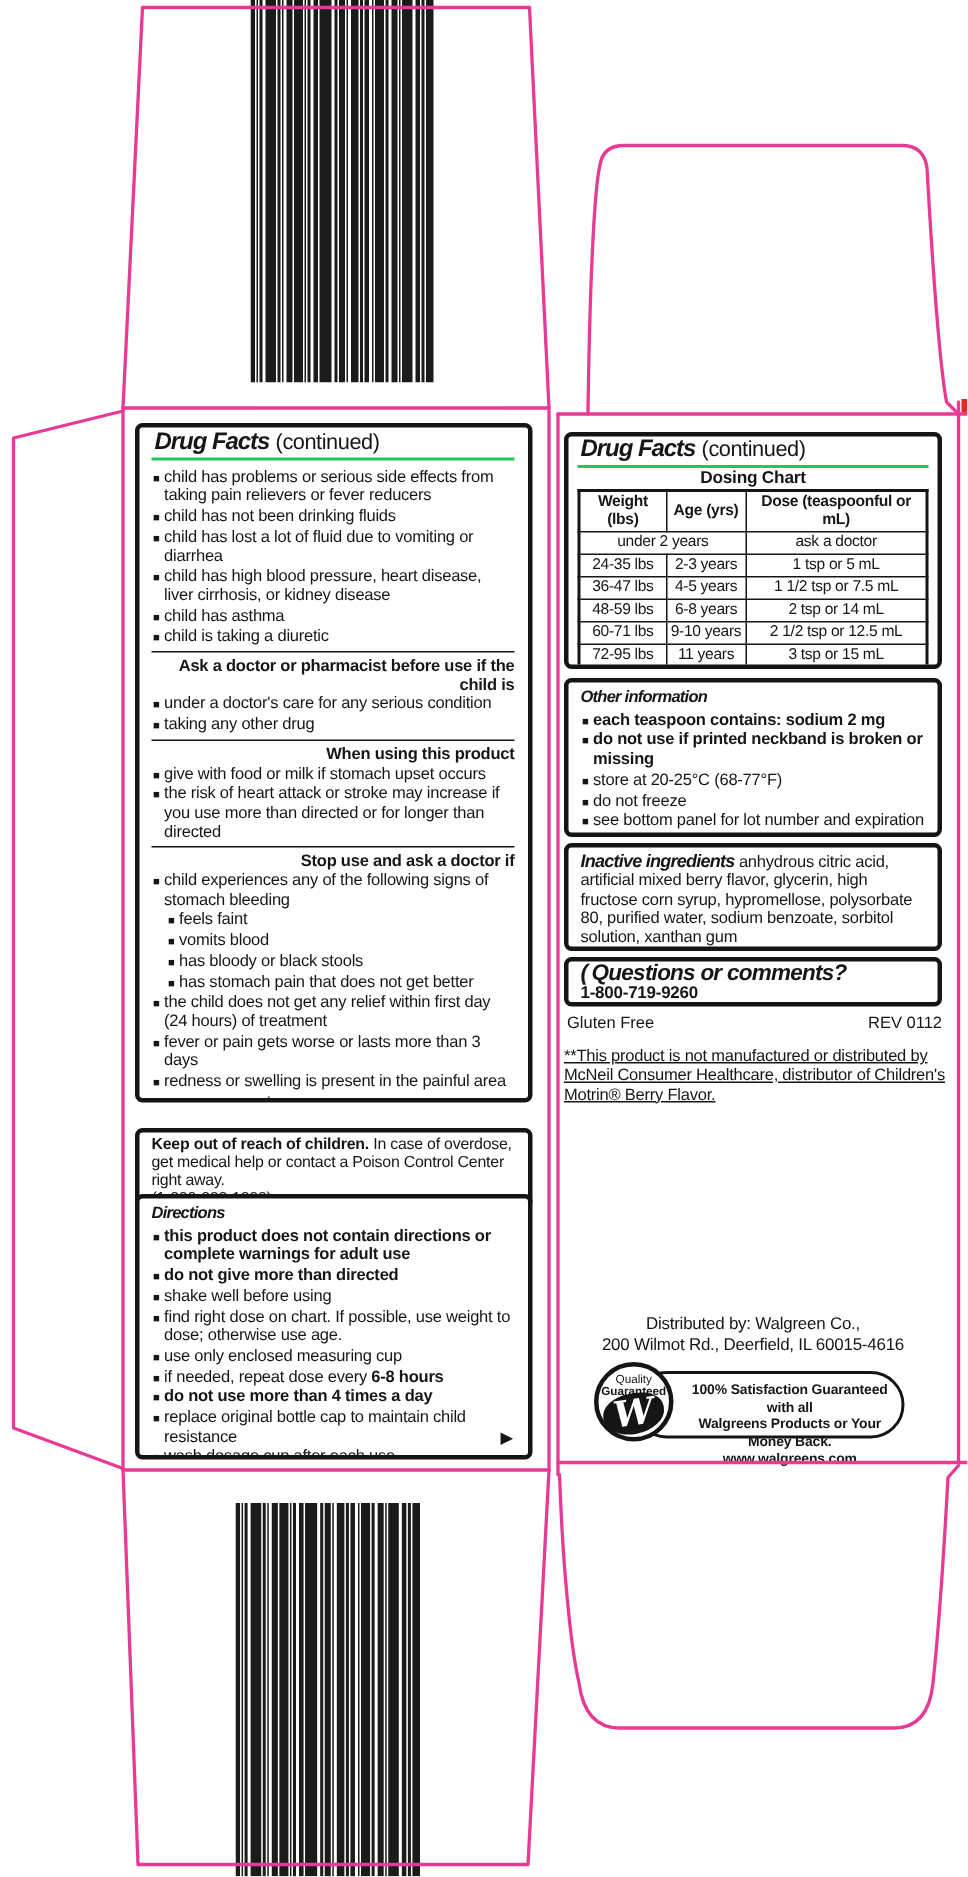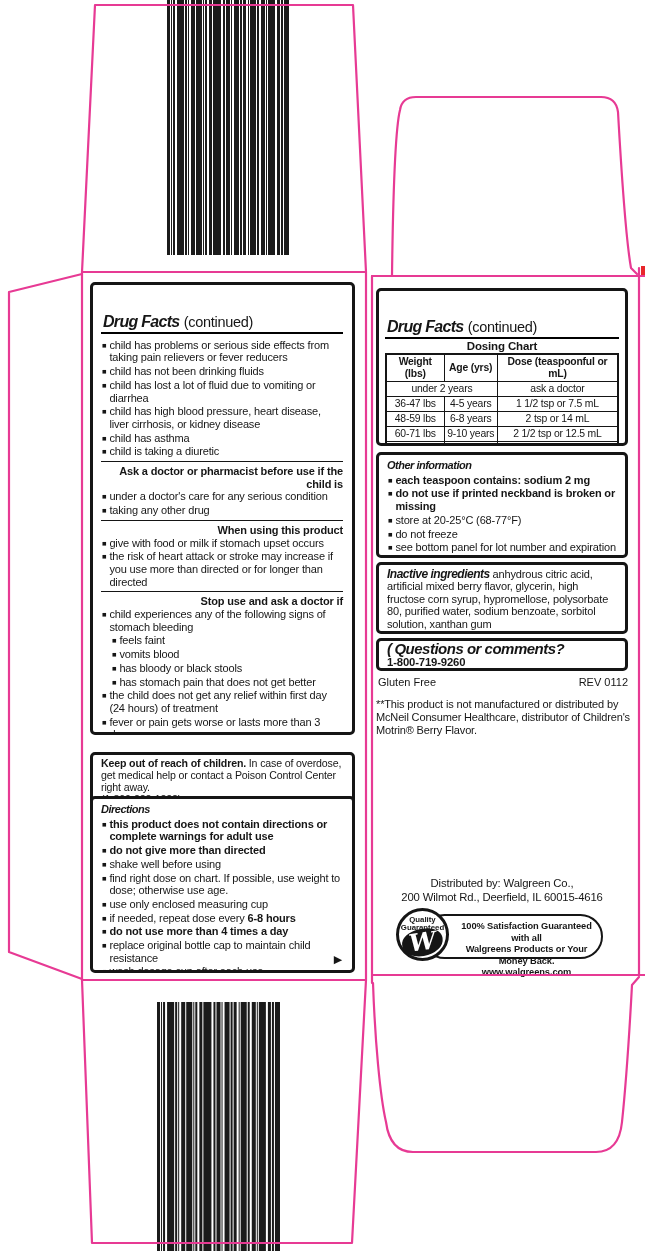--- a/index.html
+++ b/index.html
@@ -6,22 +6,22 @@
   body{width:645px;height:1251px;position:relative;overflow:hidden;
        font-family:"Liberation Sans",sans-serif;color:#161616;}
   .abs{position:absolute;}
   
   #dieline{position:absolute;left:0;top:0;z-index:3;pointer-events:none;}
   .bc{position:absolute;z-index:1;}
   
   .lbox{position:absolute;z-index:2;box-sizing:border-box;background:#fff;
         border:3.5px solid #151515;border-radius:5px;padding:3px 9px 4px 8px;
         font-size:11px;line-height:12.7px;letter-spacing:-0.15px;overflow:hidden;}
-  .df-title{font-size:16px;letter-spacing:-0.3px;border-bottom:2px solid #000000;
-            padding:1px 0 3px 2px;margin-bottom:3px;margin-top:27px;}
+  .df-title{font-size:16px;letter-spacing:-0.3px;border-bottom:2px solid #22c55e;
+            padding:1px 0 3px 2px;margin-bottom:3px;}
   .df-title .tb{font-style:italic;font-weight:bold;letter-spacing:-0.7px;}
   .df-title .tr{font-size:14.5px;}
   .sec{padding-top:2px;}
   .sec + .sec{border-top:1.5px solid #151515;margin-top:3px;padding-top:3px;}
   .sec-h{font-weight:bold;text-align:right;}
   .bul{display:flex;gap:3px;margin:0 0 1px 1px;}
   .bul.sub{margin-left:11px;}
   .sq{flex:none;font-size:7.5px;line-height:11px;margin-top:1px;}
   .b{font-weight:bold;}
   .ih{font-style:italic;font-weight:bold;font-size:12px;letter-spacing:-0.5px;}
@@ -40,21 +40,21 @@
   .para{font-size:11px;line-height:12.8px;letter-spacing:-0.15px;}
   .center{text-align:center;}
   
   #wlogo{position:absolute;z-index:2;}
   #wlogo .pill{position:absolute;left:26px;top:6px;width:181px;height:45px;
       border:2.5px solid #151515;border-radius:23px;box-sizing:border-box;
       padding:5px 6px 0 34px;text-align:center;font-size:9.3px;font-weight:bold;
       line-height:11.6px;letter-spacing:-0.1px;}
   #wlogo .circ{position:absolute;left:0;top:0;width:53px;height:53px;background:#fff;
       border:3px solid #151515;border-radius:50%;box-sizing:border-box;text-align:center;z-index:2;}
-  #wlogo .q1{font-size:7.8px;font-weight:bold;margin-top:5px;line-height:8px;}
+  #wlogo .q1{font-size:7.8px;font-weight:normal;margin-top:5px;line-height:8px;}
   #wlogo .q2{font-size:7.8px;font-weight:bold;line-height:8px;}
   #wlogo .blob{position:absolute;left:3px;bottom:2px;width:41px;height:27px;background:#151515;
       border-radius:50% 45% 55% 50%;transform:rotate(-10deg);}
   #wlogo .wchar{color:#fff;font-family:"DejaVu Serif",serif;font-style:italic;font-weight:bold;
       font-size:24px;line-height:26px;display:block;transform:rotate(2deg);}
 </style>
 </head>
 <body>
 
 <svg id="bc-top" class="bc" style="left:167px;top:0;width:123px;height:255px" viewBox="0 0 123 100" preserveAspectRatio="none">
@@ -305,20 +305,25 @@
         <th style="width:23%">Age (yrs)</th>
         <th>Dose (teaspoonful or mL)</th>
       </tr>
     </thead>
     <tbody>
       <tr>
         <td colspan="2">under 2 years</td>
         <td>ask a doctor</td>
       </tr>
 
+        <tr>
+          <td>24-35 lbs</td>
+          <td>2-3 years</td>
+          <td>1 tsp or 5 mL</td>
+        </tr>
 
         <tr>
           <td>36-47 lbs</td>
           <td>4-5 years</td>
           <td>1 1/2 tsp or 7.5 mL</td>
         </tr>
 
         <tr>
           <td>48-59 lbs</td>
           <td>6-8 years</td>
@@ -379,21 +384,21 @@
   <span class="ih" style="font-size:15px;">(</span>
   <span class="ih" style="font-size:15px;">Questions or comments?</span>
   <div class="b" style="font-size:11.3px;line-height:11px;">1-800-719-9260</div>
 </div>
 
 <div class="abs row-split" style="left:378px;top:676px;width:250px;z-index:2;">
   <span>Gluten Free</span>
   <span>REV 0112</span>
 </div>
 
-<div class="abs para" style="left:376px;top:698px;width:254px;z-index:2;">**This product is not manufactured or distributed by McNeil Consumer Healthcare, distributor of Children's Motrin® Berry Flavor.</div>
+<div class="abs para" style="left:376px;top:698px;width:254px;z-index:2;text-decoration:underline;">**This product is not manufactured or distributed by McNeil Consumer Healthcare, distributor of Children's Motrin® Berry Flavor.</div>
 
 <div class="abs para center" style="left:376px;top:876px;width:252px;z-index:2;line-height:14px;font-size:11.3px;">
   <div>Distributed by: Walgreen Co.,</div>
   <div>200 Wilmot Rd., Deerfield, IL 60015-4616</div>
 </div>
 
 <div id="wlogo" style="left:396px;top:908px;width:212px;height:56px;">
   <div class="pill">
     <div>100% Satisfaction Guaranteed with all</div>
     <div>Walgreens Products or Your Money Back.</div>

